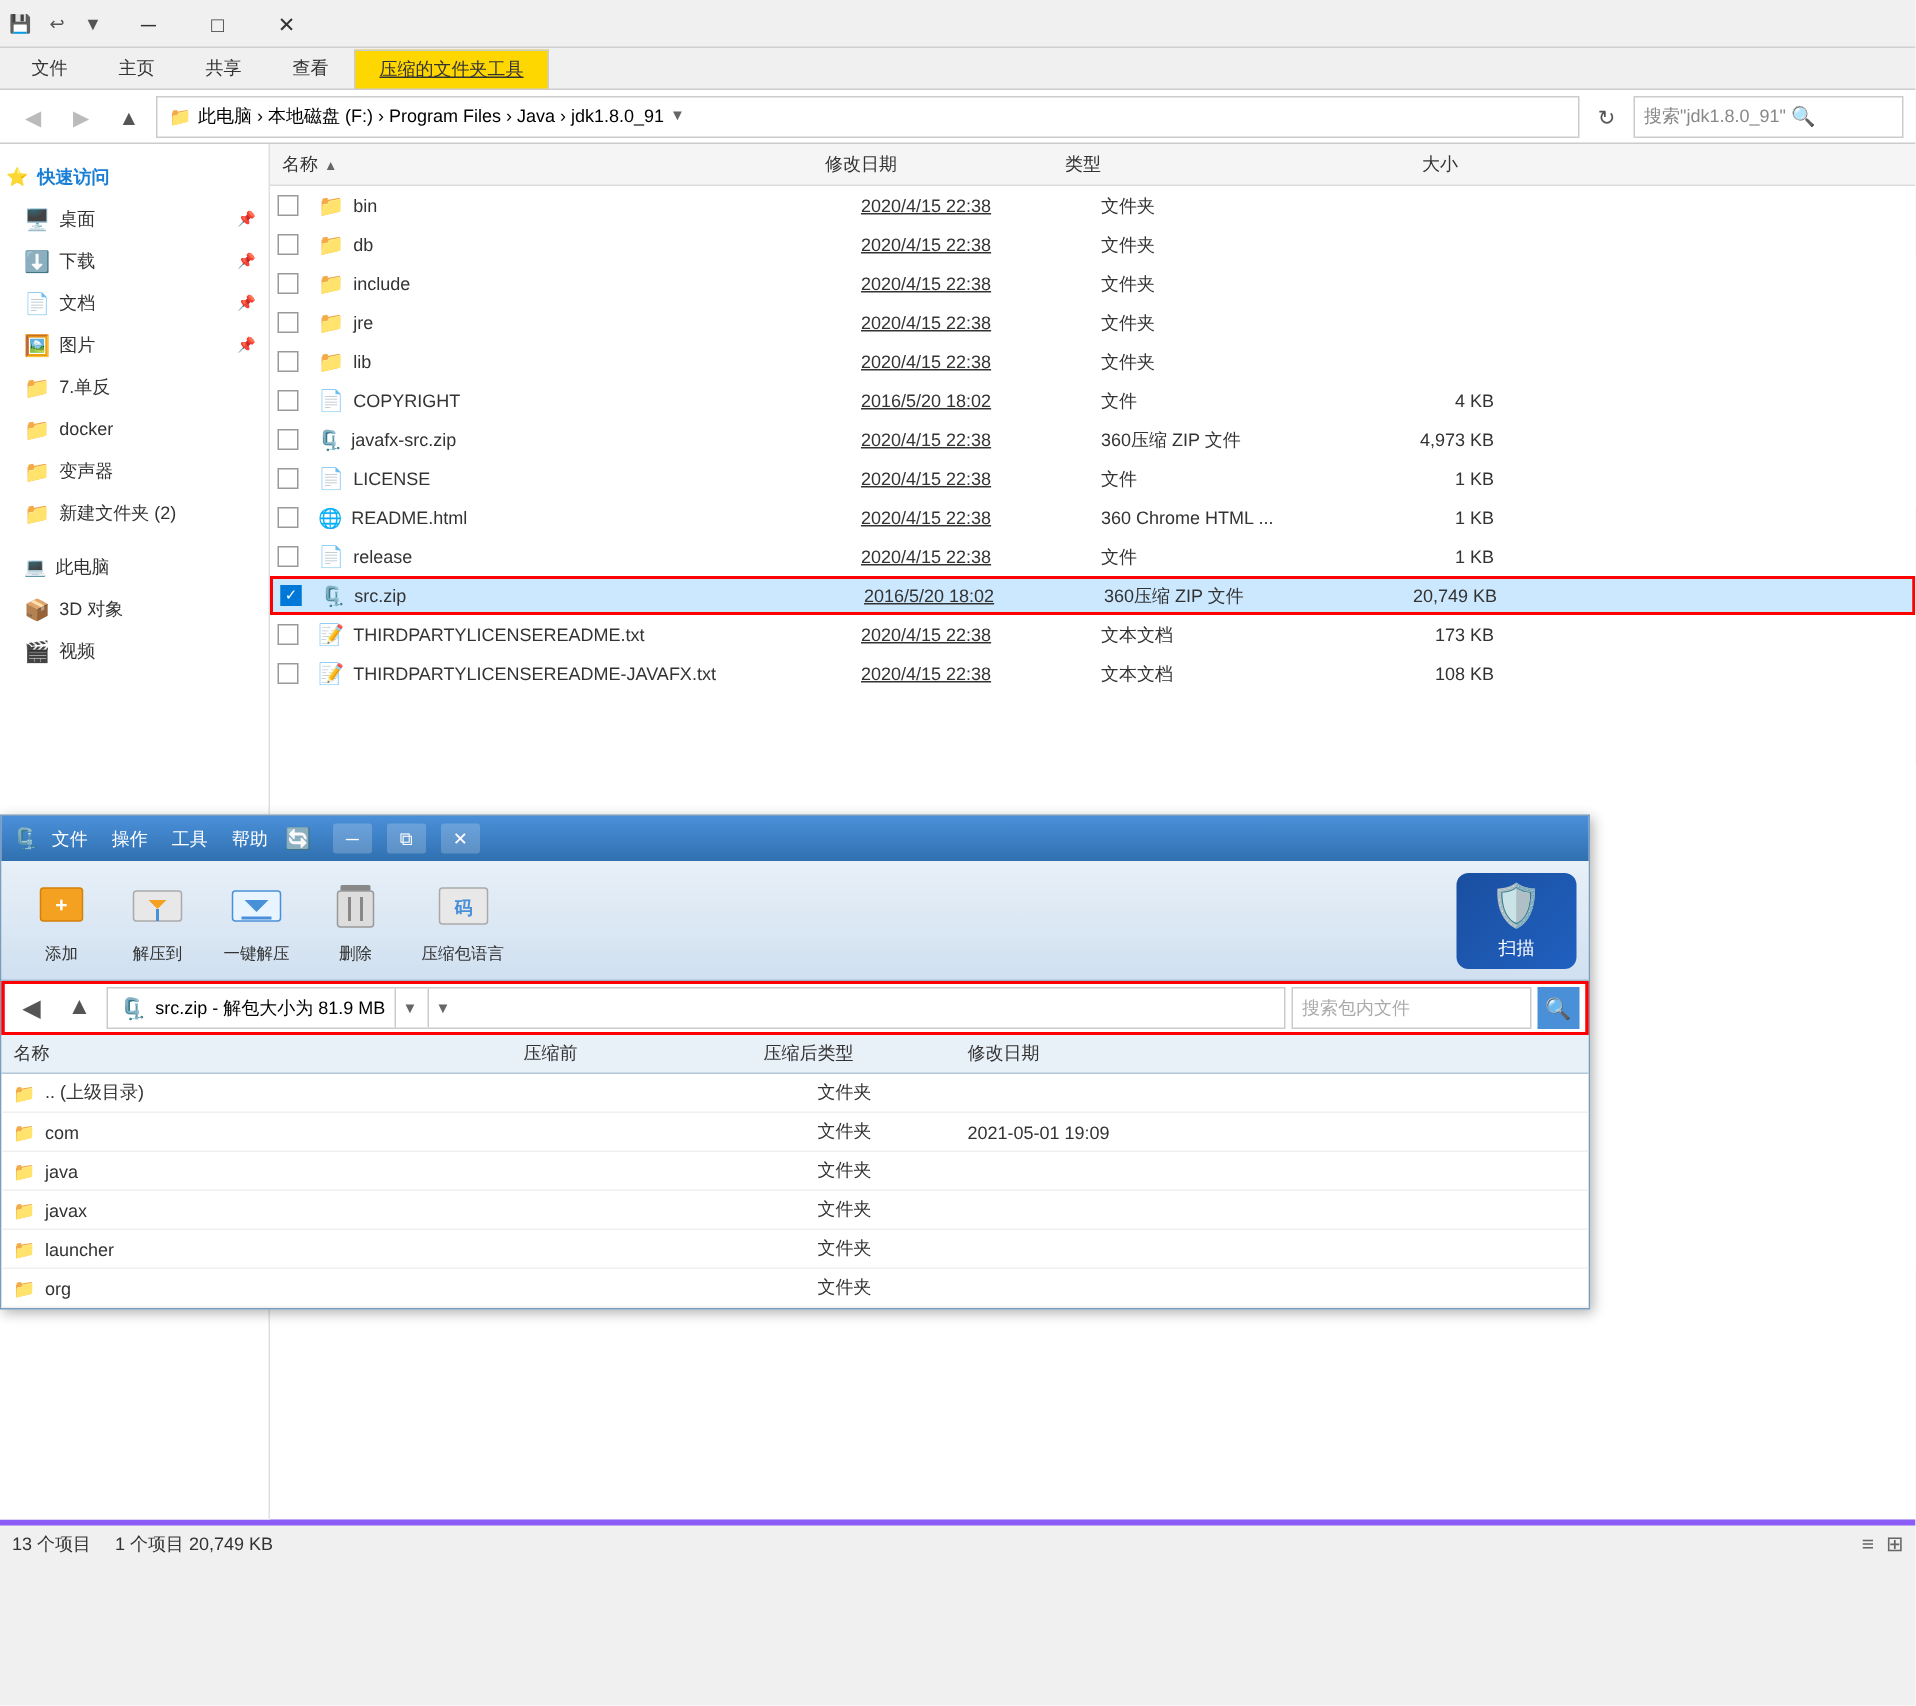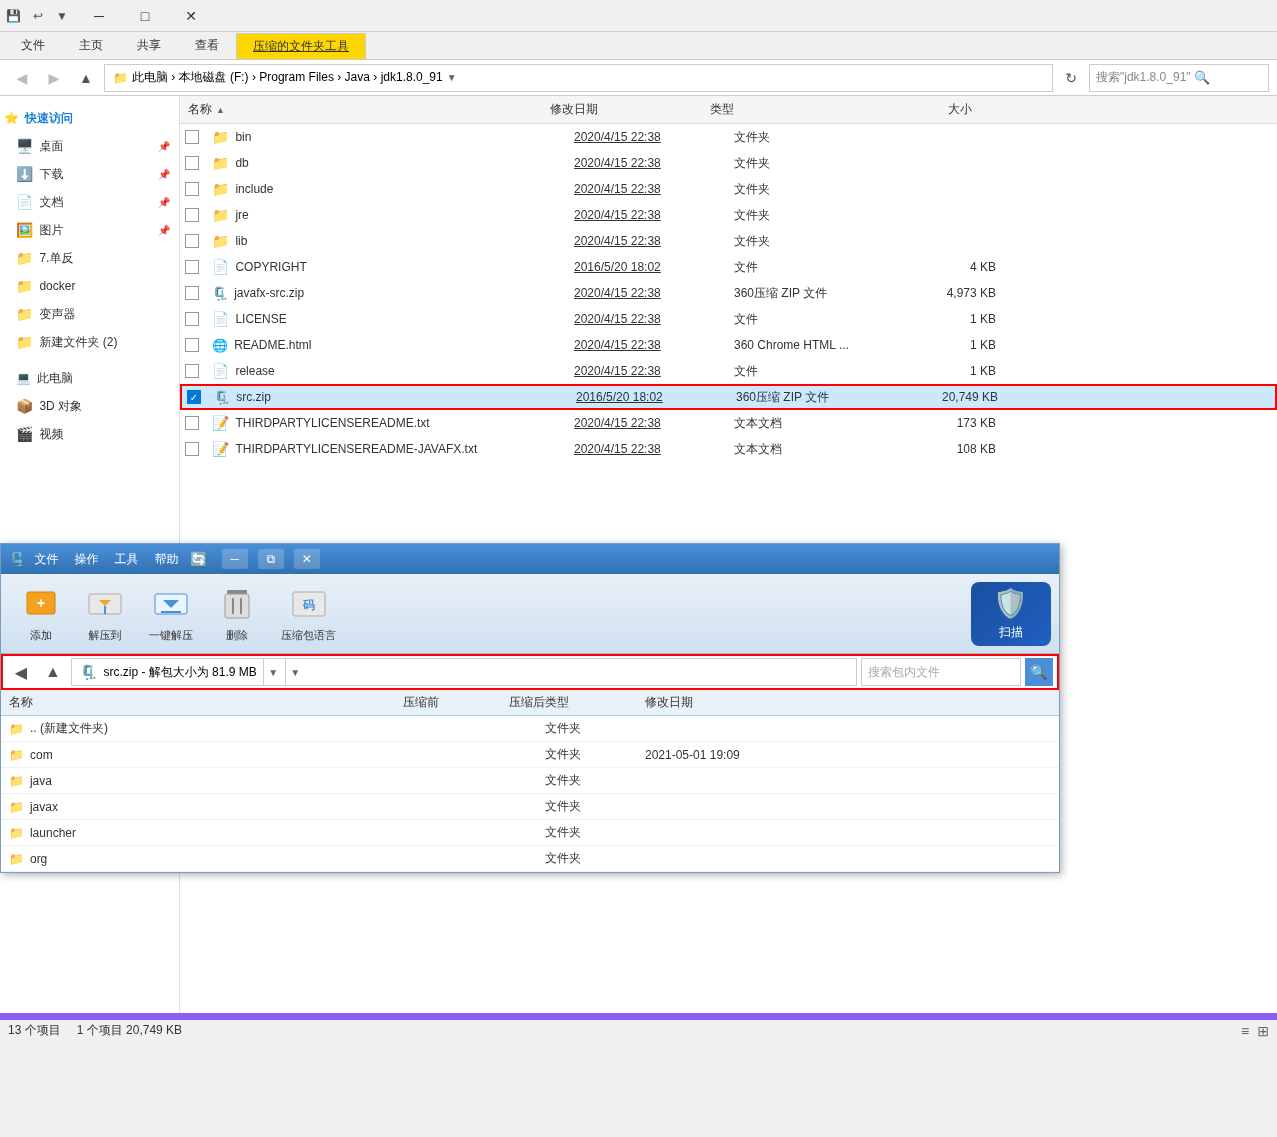--- a/index.html
+++ b/index.html
@@ -172,21 +172,21 @@
     .file-icon { font-size: 14px; color: #666; }
 
     .checkbox-cell { width: 24px; display: flex; align-items: center; justify-content: center; }
     .cb { width: 14px; height: 14px; border: 1px solid #999; display: flex; align-items: center; justify-content: center; font-size: 10px; }
     .cb.checked { background: #0078d7; border-color: #0078d7; color: white; }
 
     
     .status-bar {
       height: 28px;
       background: #f0f0f0;
-      border-top: 7px solid #8b5cf6;
+      border-top: 4px solid #8b5cf6;
       display: flex;
       align-items: center;
       padding: 0 8px;
       font-size: 12px;
       color: #333;
       gap: 16px;
     }
     .status-right { margin-left: auto; display: flex; gap: 8px; align-items: center; }
     .view-icon { font-size: 14px; color: #666; cursor: pointer; }
 
@@ -296,21 +296,21 @@
       height: 26px;
       background: #e8f0f8;
       display: flex;
       align-items: center;
       border-bottom: 1px solid #b0c8d8;
       font-size: 12px;
       color: #333;
       padding: 0 8px;
     }
     .zip-col-name { width: 340px; }
-    .zip-col-size1 { width: 90px; text-align: right; }
+    .zip-col-size1 { width: 90px; }
     .zip-col-size2 { width: 90px; text-align: right; margin-left: 16px; }
     .zip-col-type { width: 100px; }
     .zip-col-date { width: 180px; }
 
     .zip-file-list { background: white; }
     .zip-file-row {
       display: flex;
       align-items: center;
       height: 26px;
       font-size: 12px;
@@ -717,21 +717,21 @@
     <div class="zip-col-size2">压缩后</div>
     <div class="zip-col-type">类型</div>
     <div class="zip-col-date">修改日期</div>
   </div>
 
   <div class="zip-file-list">
 
     <div class="zip-file-row">
       <div class="zip-col-name" style="display:flex; align-items:center; gap:6px;">
         <span>📁</span>
-        <span>.. (新建文件夹)</span>
+        <span>.. (上级目录)</span>
       </div>
       <div class="zip-col-size1"></div>
       <div class="zip-col-size2"></div>
       <div class="zip-col-type">文件夹</div>
       <div class="zip-col-date"></div>
     </div>
 
     <div class="zip-file-row">
       <div class="zip-col-name" style="display:flex; align-items:center; gap:6px;">
         <span style="color:#ffd700;">📁</span>

